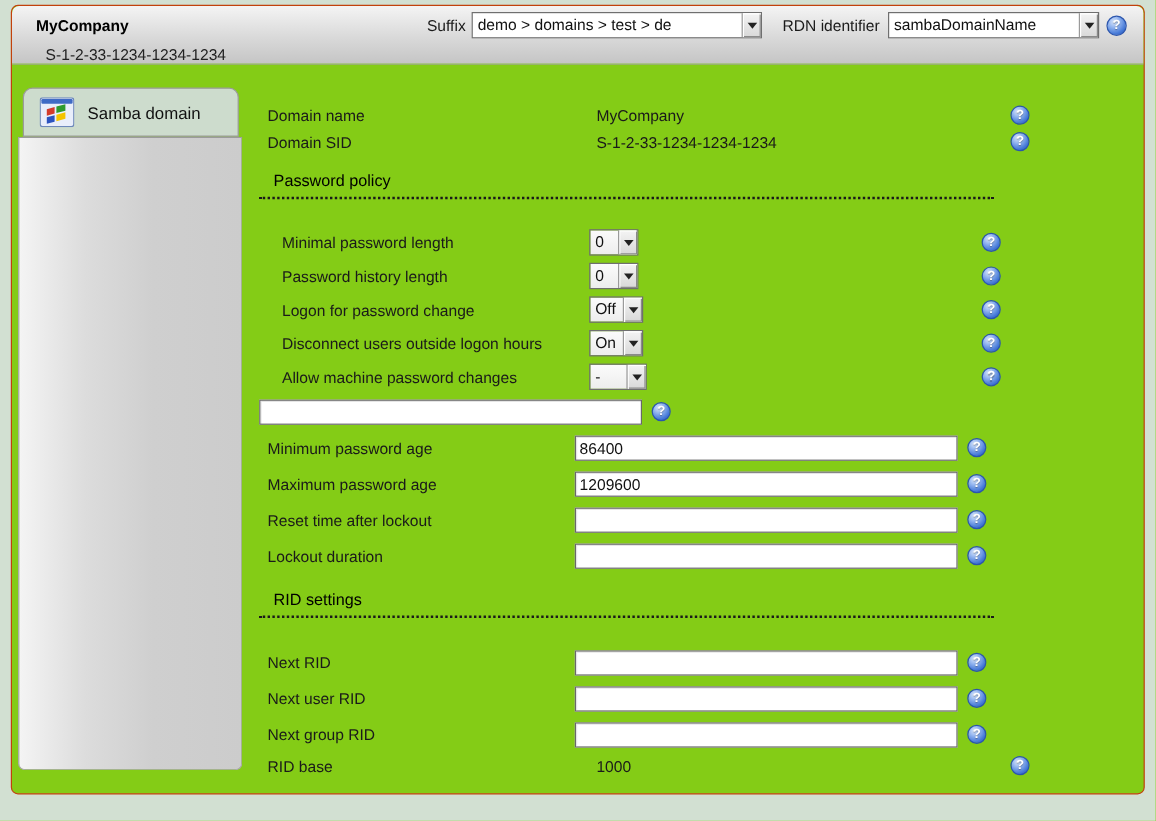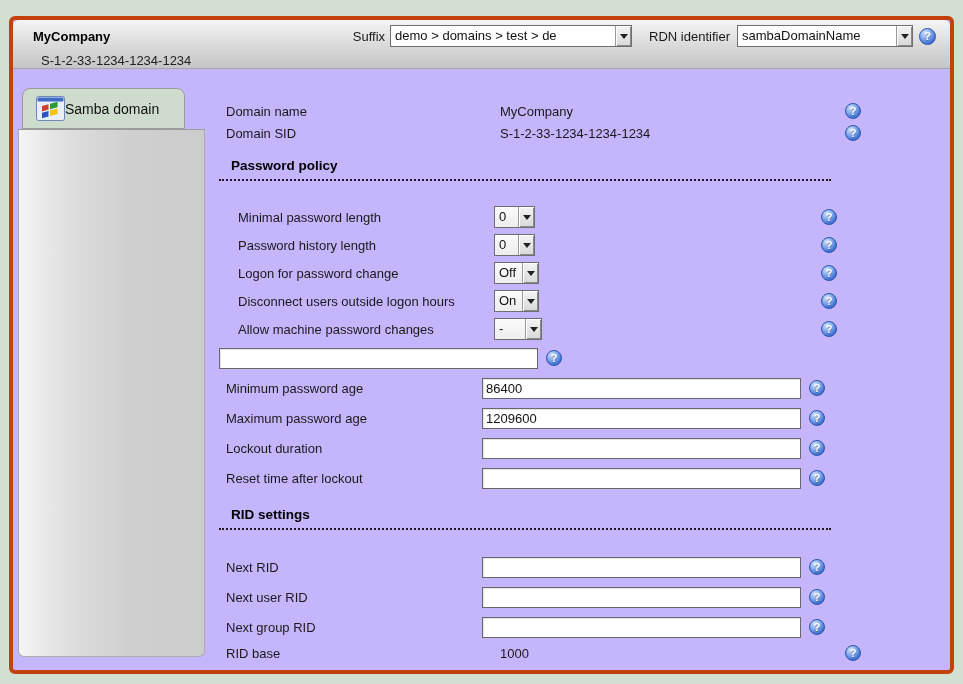--- a/index.html
+++ b/index.html
@@ -3,22 +3,22 @@
 <meta charset="utf-8">
 <style>
   * { margin:0; padding:0; box-sizing:border-box; }
   html,body { width:963px; height:684px; overflow:hidden; }
   body {
     background:#d2e0d2;
     font-family:"Liberation Sans","DejaVu Sans",sans-serif;
     font-size:13px; color:#1a1a1a;
   }
   .container {
-    position:absolute; left:9px; top:16px; width:945px; height:658px;
-    background:#c4b5fd; border:4px solid #c2410c; border-radius:6px;
+    position:absolute; left:9px; top:4px; width:945px; height:658px;
+    background:#84cc16; border:1px solid #c2410c; border-radius:6px;
   }
   
   .titlebar {
     position:absolute; left:0; top:0; right:0; height:49px;
     background:linear-gradient(#f4f4f4,#d9d9d9 55%,#c5c5c5);
     border-bottom:1px solid #a5a5a5; border-radius:6px 6px 0 0;
   }
   .titlebar-row1 {
     position:absolute; left:20px; right:14px; top:4px; height:24px;
     display:flex; align-items:center;
@@ -45,44 +45,44 @@
     border-left:1px solid #9a9a9a;
     box-shadow:inset 1px 1px 0 #ffffff, inset -1px -1px 0 #8a8a8a;
   }
   .tri {
     width:0; height:0; border-left:4px solid transparent;
     border-right:4px solid transparent; border-top:5px solid #222;
   }
   .sel-gray { background:linear-gradient(#fbfbfb,#ededed); }
   
   .tab {
-    position:absolute; left:9px; top:68px; width:163px; height:41px;
+    position:absolute; left:9px; top:68px; width:180px; height:41px;
     background:#cddccd; border:1px solid #9b9b9b; border-radius:8px 8px 0 0;
-    display:flex; align-items:center; padding-left:13px;
+    display:flex; align-items:center; gap:11px; padding-left:13px;
     cursor:pointer;
   }
   .tab-label { font-size:14px; color:#111; }
   .side-panel {
     position:absolute; left:5px; top:109px; width:187px; height:528px;
     background:linear-gradient(to right,#f4f4f4,#dcdcdc 30%,#cfcfcf 60%,#cccccc);
     border:1px solid #ababab; border-top:1px solid #9b9b9b;
     border-radius:0 0 6px 6px;
   }
   
   .content { position:absolute; left:206px; top:80px; width:612px; }
   .row { display:flex; align-items:center; }
   .row-info { height:22px;gap:18px; }
   .row-sel  { height:28px;margin-left:12px; }
   .row-inp  { height:30px; }
   .lbl { flex:0 0 263px; padding-left:7px; color:#1a1a1a; }
   .ctl { flex:0 0 320px; display:flex; align-items:center; }
   .val { color:#1a1a1a; }
   .section-hdr {
     margin-top:14px; padding:0 0 6px 12px; margin-bottom:22px;
-    font-weight:bold; font-size:13.5px; color:#000;
+    font-weight:normal; font-size:13.5px; color:#000;
     border-bottom:2px dotted #1a1a1a;
   }
   input.txt {
     width:319px; height:21px; border:1px solid #686868; background:#fff;
     font-family:"Liberation Sans","DejaVu Sans",sans-serif; font-size:13px;
     padding:0 3px; color:#111;
     box-shadow:inset 1px 1px 0 rgba(0,0,0,0.10);
   }
   
   .help {
@@ -246,29 +246,29 @@
 
     <div class="row row-inp">
       <span class="lbl">Maximum password age</span>
       <span class="ctl">
           <input class="txt" type="text" value="1209600" style="">
         </span>
       <span class="help"></span>
     </div>
 
     <div class="row row-inp">
+      <span class="lbl">Reset time after lockout</span>
+      <span class="ctl">
+          <input class="txt" type="text" value="" style="">
+        </span>
+      <span class="help"></span>
+    </div>
+
+    <div class="row row-inp">
       <span class="lbl">Lockout duration</span>
-      <span class="ctl">
-          <input class="txt" type="text" value="" style="">
-        </span>
-      <span class="help"></span>
-    </div>
-
-    <div class="row row-inp">
-      <span class="lbl">Reset time after lockout</span>
       <span class="ctl">
           <input class="txt" type="text" value="" style="">
         </span>
       <span class="help"></span>
     </div>
 
     <div class="section-hdr">RID settings</div>
 
     <div class="row row-inp">
       <span class="lbl">Next RID</span>

